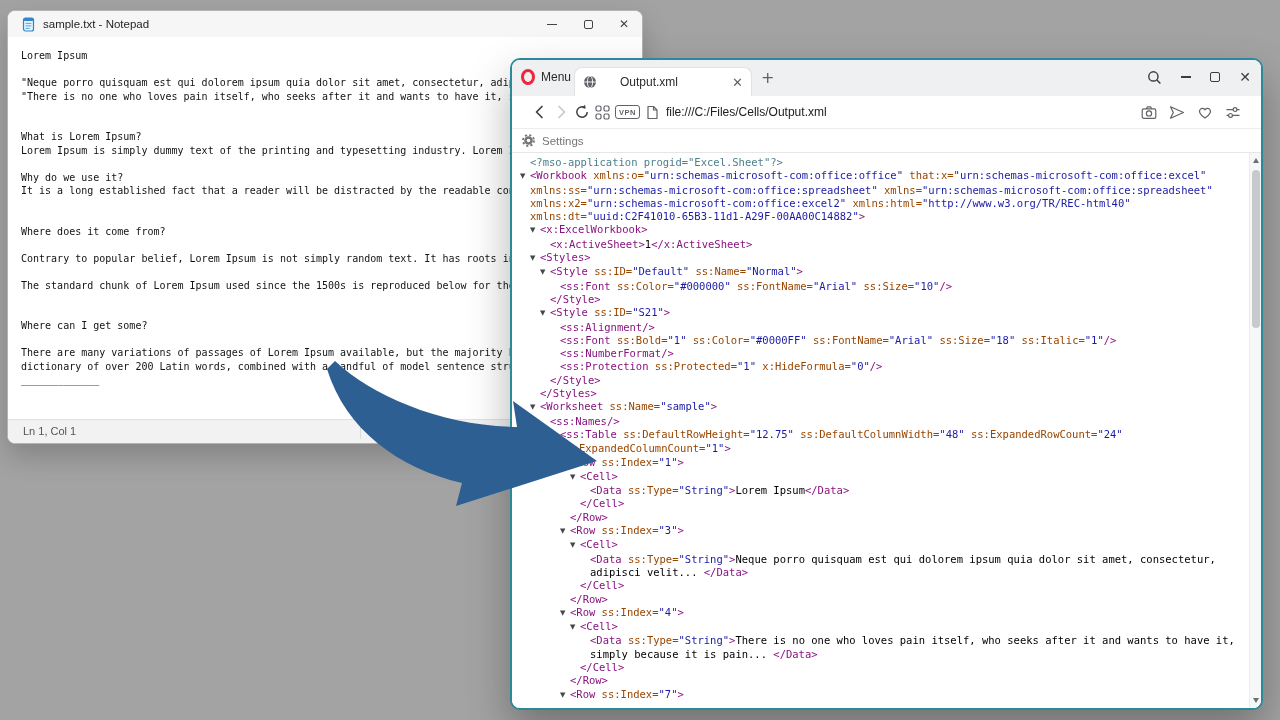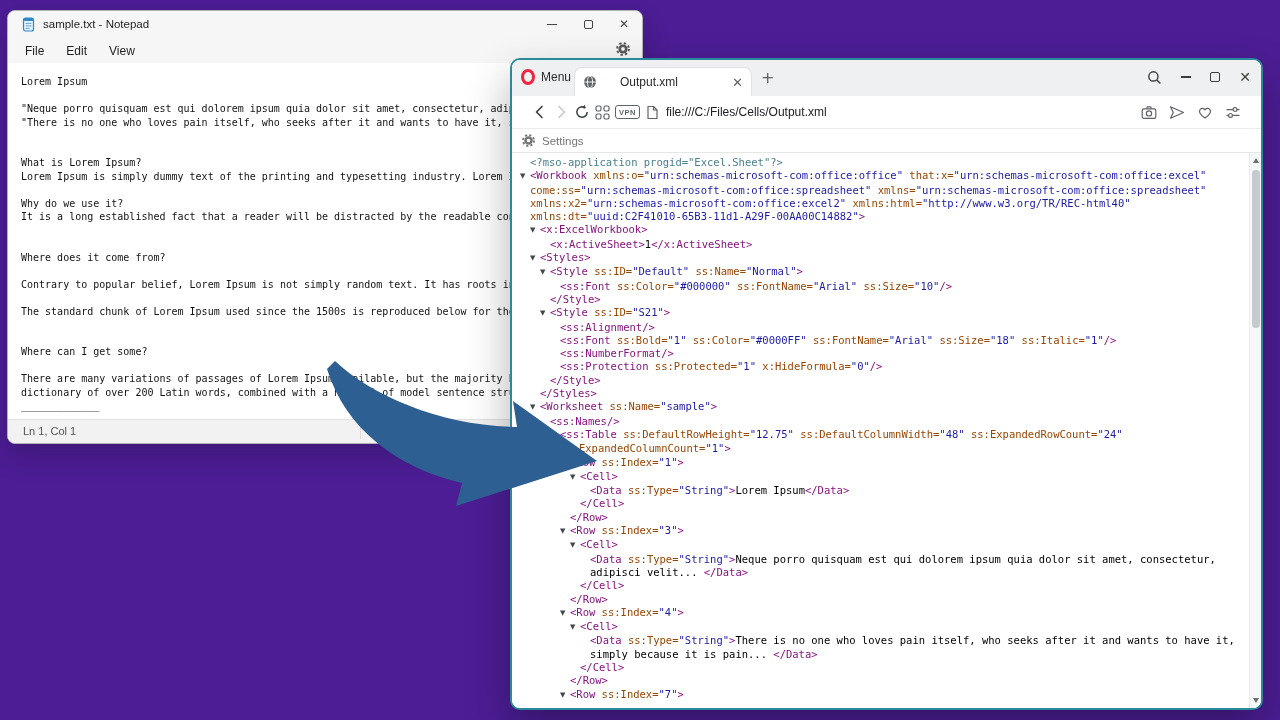--- a/index.html
+++ b/index.html
@@ -1,18 +1,18 @@
 <!DOCTYPE html>
 <html><head>
 <meta charset="utf-8">
 <style>
   * { margin:0; padding:0; box-sizing:border-box; }
   html,body { width:1280px; height:720px; background:#ffffff; overflow:hidden;
               font-family:"Liberation Sans", sans-serif; }
-  .stage { position:relative; width:1280px; height:720px; background:#4c1d95; }
+  .stage { position:relative; width:1280px; height:720px; background:#a3a3a3; }
 
   
   .np-win { position:absolute; left:7px; top:10px; width:636px; height:434px;
             background:#fff; border:1px solid #b3b3b3; border-radius:8px;
             box-shadow:0 12px 28px rgba(0,0,0,.20); z-index:10; overflow:hidden;
             display:flex; flex-direction:column; }
   .np-titlebar { height:26px; background:#f6f6f6; display:flex; align-items:center;
                  padding-left:14px; flex:none; }
   .np-title { font-size:11.5px; color:#1f1f1f; margin-left:8px; }
   .np-caption-btns { margin-left:auto; display:flex; height:100%; }
@@ -114,30 +114,20 @@
             <span class="np-min-glyph"></span>
           </span>
         <span class="np-cbtn">
             <span class="np-max-glyph"></span>
           </span>
         <span class="np-cbtn">
             <span class="np-close-glyph">✕</span>
           </span>
       </span>
     </div>
-    <div class="np-menubar">
-      <span class="np-menubar-items"><span class="np-menu-item">File</span><span class="np-menu-item">Edit</span><span class="np-menu-item">View</span></span>
-      <span class="np-menubar-gear">
-        <svg class="ic" width="14" height="14" viewBox="0 0 14 14">
-          <circle cx="7" cy="7" r="4.6" fill="#5a5a5a"></circle>
-          <circle cx="7" cy="7" r="1.9" fill="#f6f6f6"></circle>
-          <circle cx="7" cy="7" r="5.9" fill="none" stroke="#5a5a5a" stroke-width="2" stroke-dasharray="2.3 2.35"></circle>
-        </svg>
-      </span>
-    </div>
     <div class="np-text">
       <pre>Lorem Ipsum
 
 "Neque porro quisquam est qui dolorem ipsum quia dolor sit amet, consectetur, adip
 "There is no one who loves pain itself, who seeks after it and wants to have it, s
 
 
 What is Lorem Ipsum?
 Lorem Ipsum is simply dummy text of the printing and typesetting industry. Lorem I
 
@@ -272,21 +262,21 @@
           <circle cx="7" cy="7" r="5.9" fill="none" stroke="#757575" stroke-width="2" stroke-dasharray="2.3 2.35"></circle>
         </svg>
         <span class="op-bm-label">Settings</span>
       </span>
     </div>
 
     <div class="op-content">
       <div id="xml-lines">
           <div class="xline" style="padding-left: 10px;"><span class="x-pi">&lt;?mso-application progid="Excel.Sheet"?&gt;</span></div>
           <div class="xline" style="padding-left: 0px;"><span class="xarrow">▼</span><span class="x-tag">&lt;Workbook </span><span class="x-att">xmlns:o=</span><span class="x-val">"urn:schemas-microsoft-com:office:office"</span><span class="x-txt"> </span><span class="x-att">that:x=</span><span class="x-val">"urn:schemas-microsoft-com:office:excel"</span></div>
-          <div class="xline" style="padding-left: 10px;"><span class="x-att">come:ss=</span><span class="x-val">"urn:schemas-microsoft-com:office:spreadsheet"</span><span class="x-txt"> </span><span class="x-att">xmlns=</span><span class="x-val">"urn:schemas-microsoft-com:office:spreadsheet"</span></div>
+          <div class="xline" style="padding-left: 10px;"><span class="x-att">xmlns:ss=</span><span class="x-val">"urn:schemas-microsoft-com:office:spreadsheet"</span><span class="x-txt"> </span><span class="x-att">xmlns=</span><span class="x-val">"urn:schemas-microsoft-com:office:spreadsheet"</span></div>
           <div class="xline" style="padding-left: 10px;"><span class="x-att">xmlns:x2=</span><span class="x-val">"urn:schemas-microsoft-com:office:excel2"</span><span class="x-txt"> </span><span class="x-att">xmlns:html=</span><span class="x-val">"http://www.w3.org/TR/REC-html40"</span></div>
           <div class="xline" style="padding-left: 10px;"><span class="x-att">xmlns:dt=</span><span class="x-val">"uuid:C2F41010-65B3-11d1-A29F-00AA00C14882"</span><span class="x-tag">&gt;</span></div>
           <div class="xline" style="padding-left: 10px;"><span class="xarrow">▼</span><span class="x-tag">&lt;x:ExcelWorkbook&gt;</span></div>
           <div class="xline" style="padding-left: 30px;"><span class="x-tag">&lt;x:ActiveSheet&gt;</span><span class="x-txt">1</span><span class="x-tag">&lt;/x:ActiveSheet&gt;</span></div>
           <div class="xline" style="padding-left: 10px;"><span class="xarrow">▼</span><span class="x-tag">&lt;Styles&gt;</span></div>
           <div class="xline" style="padding-left: 20px;"><span class="xarrow">▼</span><span class="x-tag">&lt;Style </span><span class="x-att">ss:ID=</span><span class="x-val">"Default"</span><span class="x-txt"> </span><span class="x-att">ss:Name=</span><span class="x-val">"Normal"</span><span class="x-tag">&gt;</span></div>
           <div class="xline" style="padding-left: 40px;"><span class="x-tag">&lt;ss:Font </span><span class="x-att">ss:Color=</span><span class="x-val">"#000000"</span><span class="x-txt"> </span><span class="x-att">ss:FontName=</span><span class="x-val">"Arial"</span><span class="x-txt"> </span><span class="x-att">ss:Size=</span><span class="x-val">"10"</span><span class="x-tag">/&gt;</span></div>
           <div class="xline" style="padding-left: 30px;"><span class="x-tag">&lt;/Style&gt;</span></div>
           <div class="xline" style="padding-left: 20px;"><span class="xarrow">▼</span><span class="x-tag">&lt;Style </span><span class="x-att">ss:ID=</span><span class="x-val">"S21"</span><span class="x-tag">&gt;</span></div>
           <div class="xline" style="padding-left: 40px;"><span class="x-tag">&lt;ss:Alignment/&gt;</span></div>

